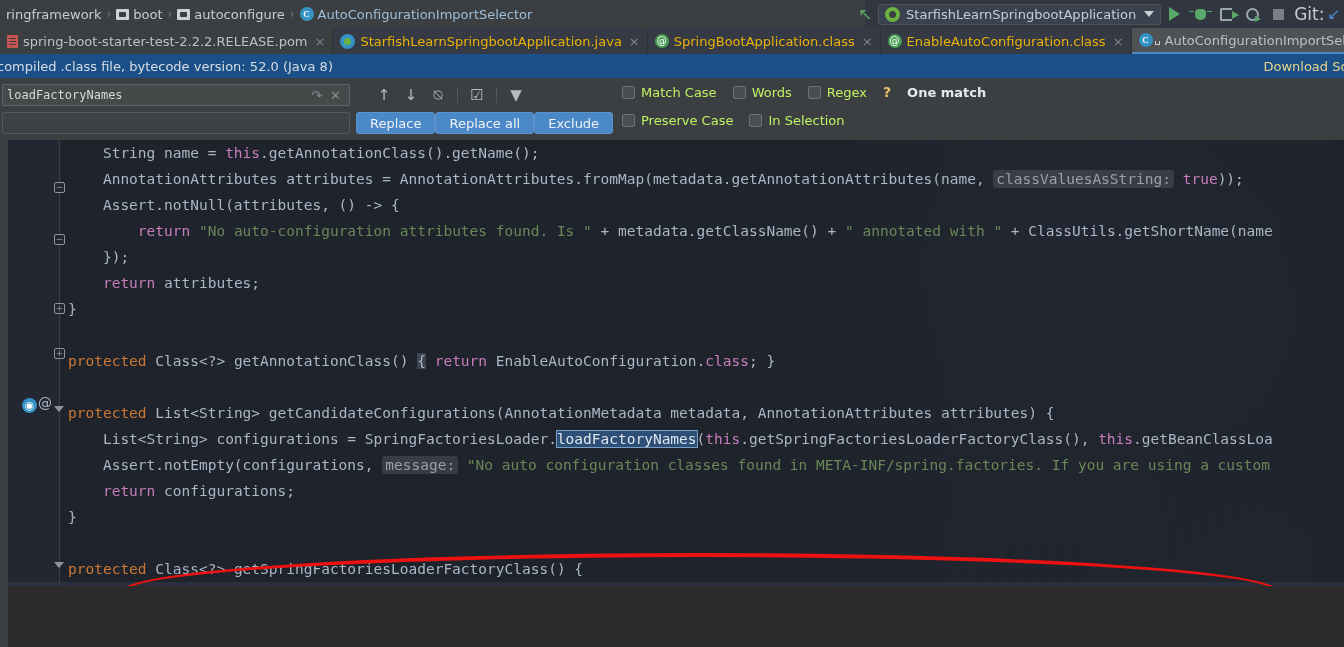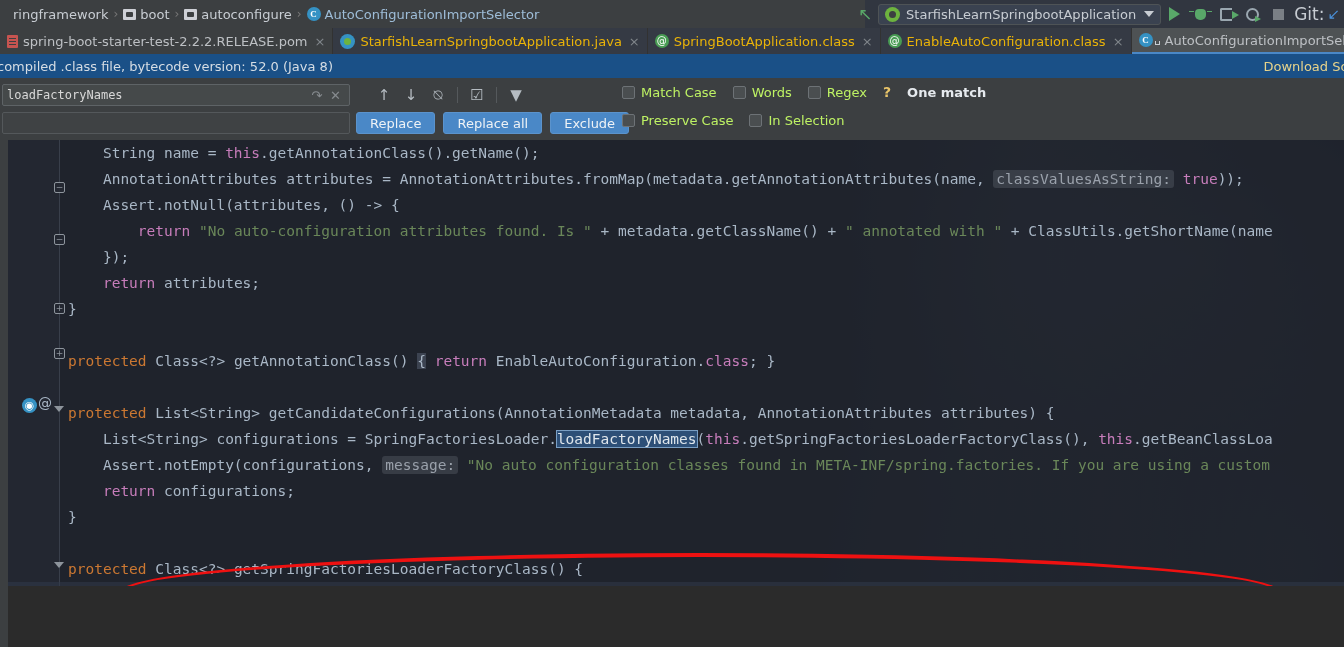--- a/index.html
+++ b/index.html
@@ -15,21 +15,21 @@
   .navbar {
     position: absolute; top: 0; left: 0; width: 1344px; height: 28px;
     background: #3c3f41;
     display: flex; align-items: center;
     font-size: 13px; color: #bbbbbb;
   }
   .navbar-right-bg {
     position: absolute; top: 0; left: 865px; width: 479px; height: 28px;
     background: #313640;
   }
-  .crumbs { position: relative; display: flex; align-items: flex-start; padding-left: 10px; gap: 0; }
+  .crumbs { position: relative; display: flex; align-items: flex-start; padding-left: 3px; gap: 0; }
   .crumb { display: flex; align-items: center; gap: 4px; padding: 0 3px; white-space: nowrap; }
   .crumb-sep { color: #787878; font-size: 12px; padding: 0 2px; }
   .crumb-label { color: #c8cdd3; font-size: 13px; }
   .crumb-label.active { color: #9ebdd8; }
 
   .ic { display: inline-block; vertical-align: middle; flex: none; }
   .ic-folder {
     width: 13px; height: 11px; background: #ced0d6; border-radius: 1px;
     position: relative;
   }
@@ -196,21 +196,21 @@
     width: 24px; height: 22px; display: flex; align-items: center; justify-content: center;
     color: #b5bcc2; font-size: 15px;
   }
   .divider-v { width: 1px; height: 16px; background: #55595c; margin: 0 4px; }
 
   .replace-row { position: absolute; left: 0; top: 34px; display: flex; align-items: center; }
   .replace-field {
     width: 348px; height: 22px; margin-left: 2px;
     background: #3f4244; border: 1px solid #54585b; border-radius: 2px;
   }
-  .rep-btns { display: flex; gap: 8px; margin-left: 6px; }
+  .rep-btns { display: flex; margin-left: 6px; }
   .btn {
     height: 22px; padding: 0 13px; border-radius: 3px;
     background: #4a88c7; color: #eef2f6; font-size: 13px;
     display: flex; align-items: center; justify-content: center;
     border: 1px solid #5b93cc;
   }
 
   .opts { position: absolute; left: 622px; top: 0; }
   .opt-row { display: flex; align-items: center; height: 28px; gap: 0; }
   .opt {

